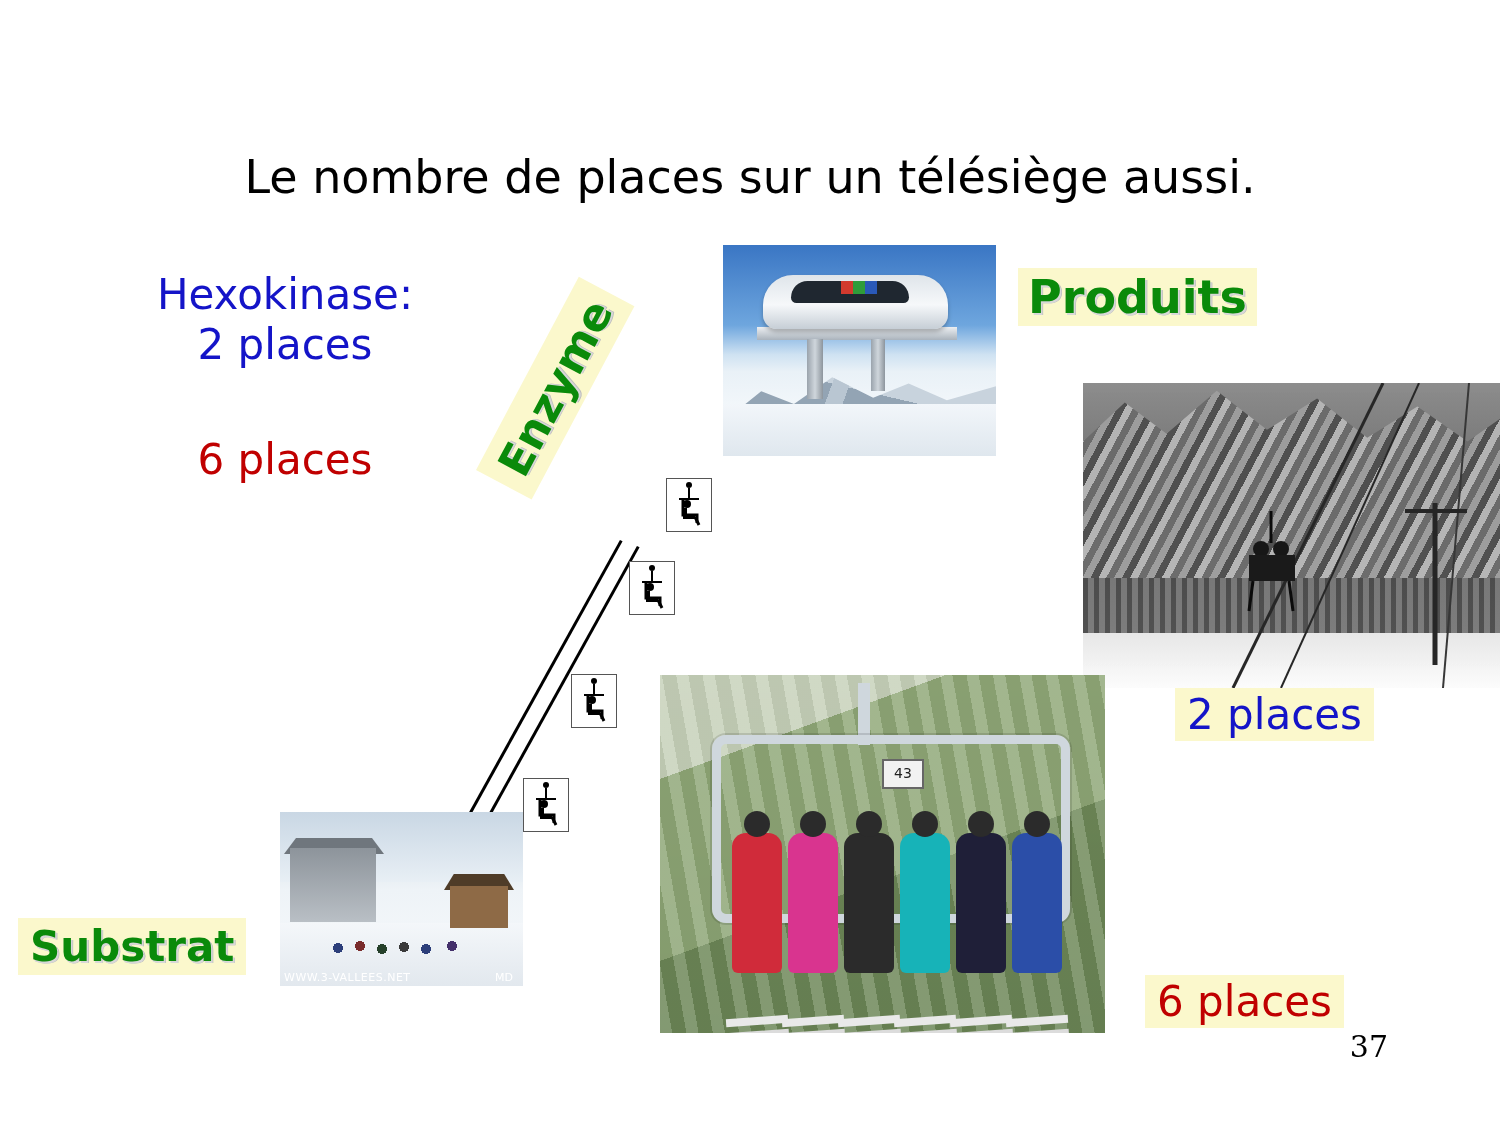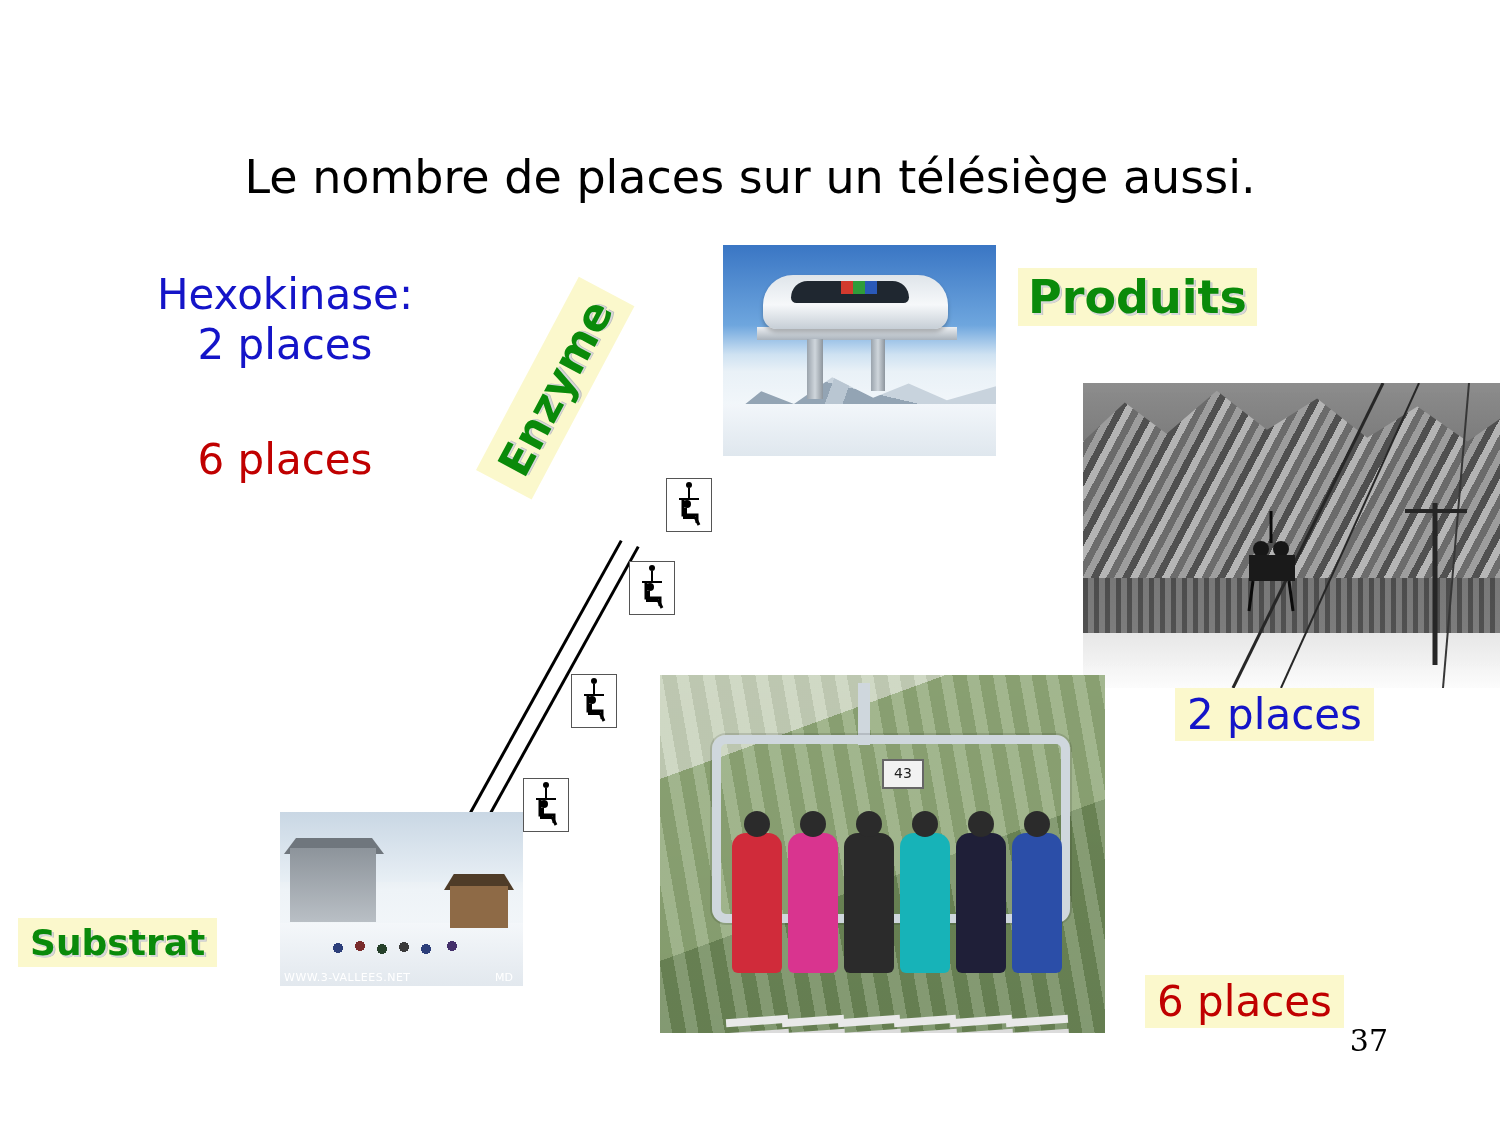--- a/index.html
+++ b/index.html
@@ -36,37 +36,37 @@
     position:absolute;
     background:#fbf8cc;
     color:#0a8a0a;
     font-weight:bold;
     font-family:"DejaVu Sans", sans-serif;
     text-shadow:
        1.6px 1.6px 0 #d8d8d8,
        2.2px 2.2px 0 #bdbdbd;
   }
   #produits{left:1018px;top:268px;font-size:46px;padding:2px 10px;}
-  #substrat{left:18px;top:918px;font-size:36px;padding:4px 12px;}
+  #substrat{left:18px;top:918px;font-size:42px;padding:4px 12px;}
   #enzyme{
     left:476px;top:470px;font-size:44px;padding:6px 14px;
     transform:rotate(-62deg);transform-origin:left top;
   }
 
   
   .hl-places{
     position:absolute;background:#fbf8cc;
     font-family:"DejaVu Sans", sans-serif;font-size:42px;padding:2px 12px;
   }
   #places2{left:1175px;top:688px;color:#1414c8;}
   #places6{left:1145px;top:975px;color:#c00000;}
 
   
   .pageno{
-    position:absolute;right:112px;bottom:67px;
+    position:absolute;right:112px;bottom:61px;
     font-family:"DejaVu Serif", serif;font-size:30px;color:#000;
   }
 
   
   .photo{position:absolute;overflow:hidden;}
 
   
   #photo-station{
     left:723px;top:245px;width:273px;height:211px;
     background:linear-gradient(#3a76c4 0%,#6ea6de 38%,#cfe2f2 52%,#e9f1f7 60%,#ffffff 100%);

